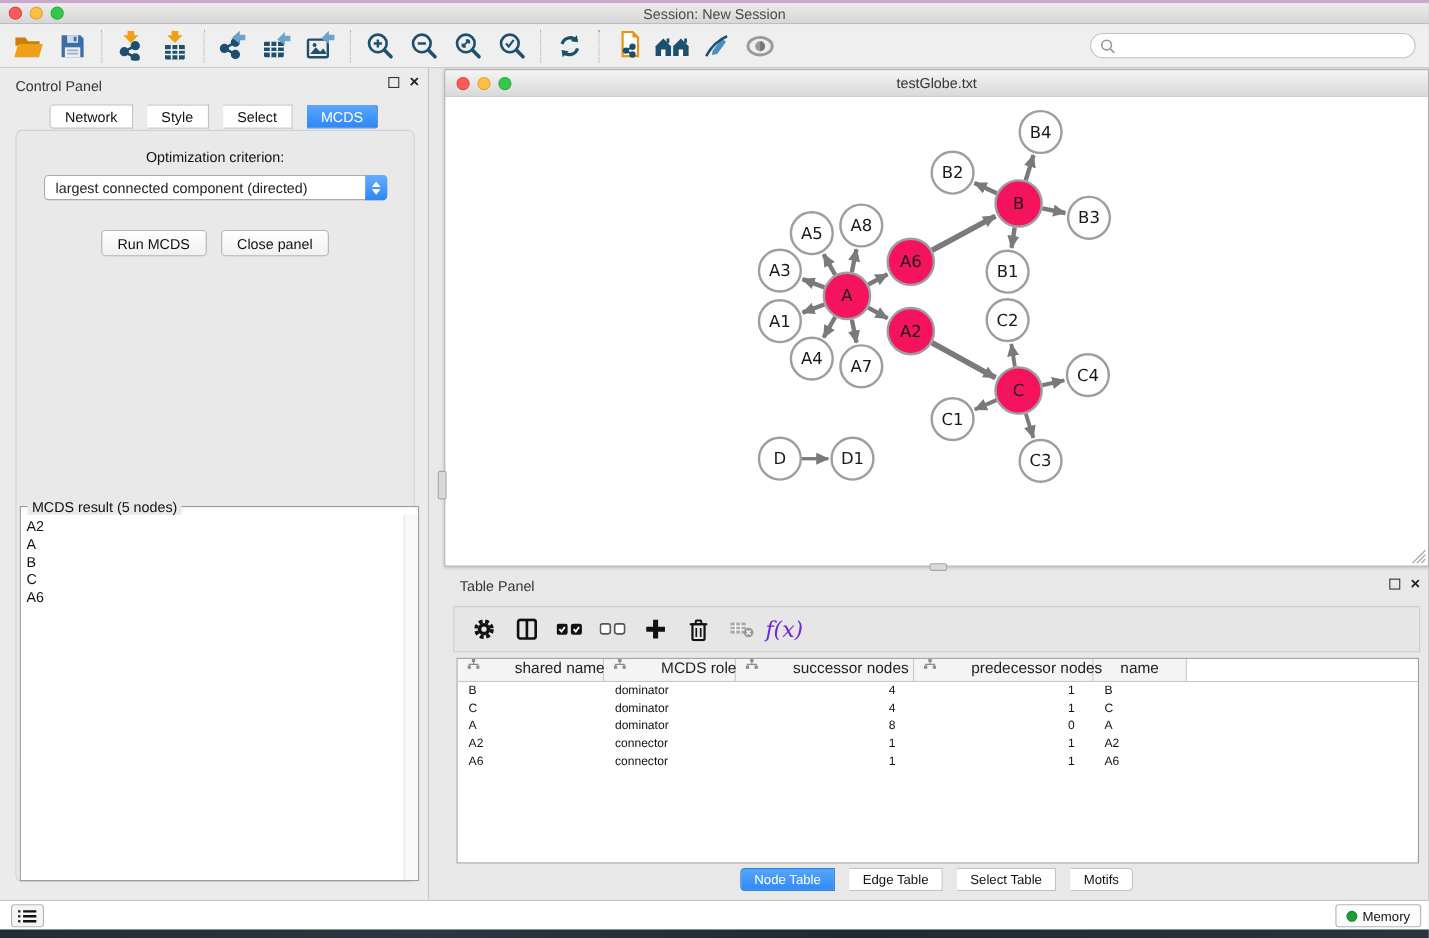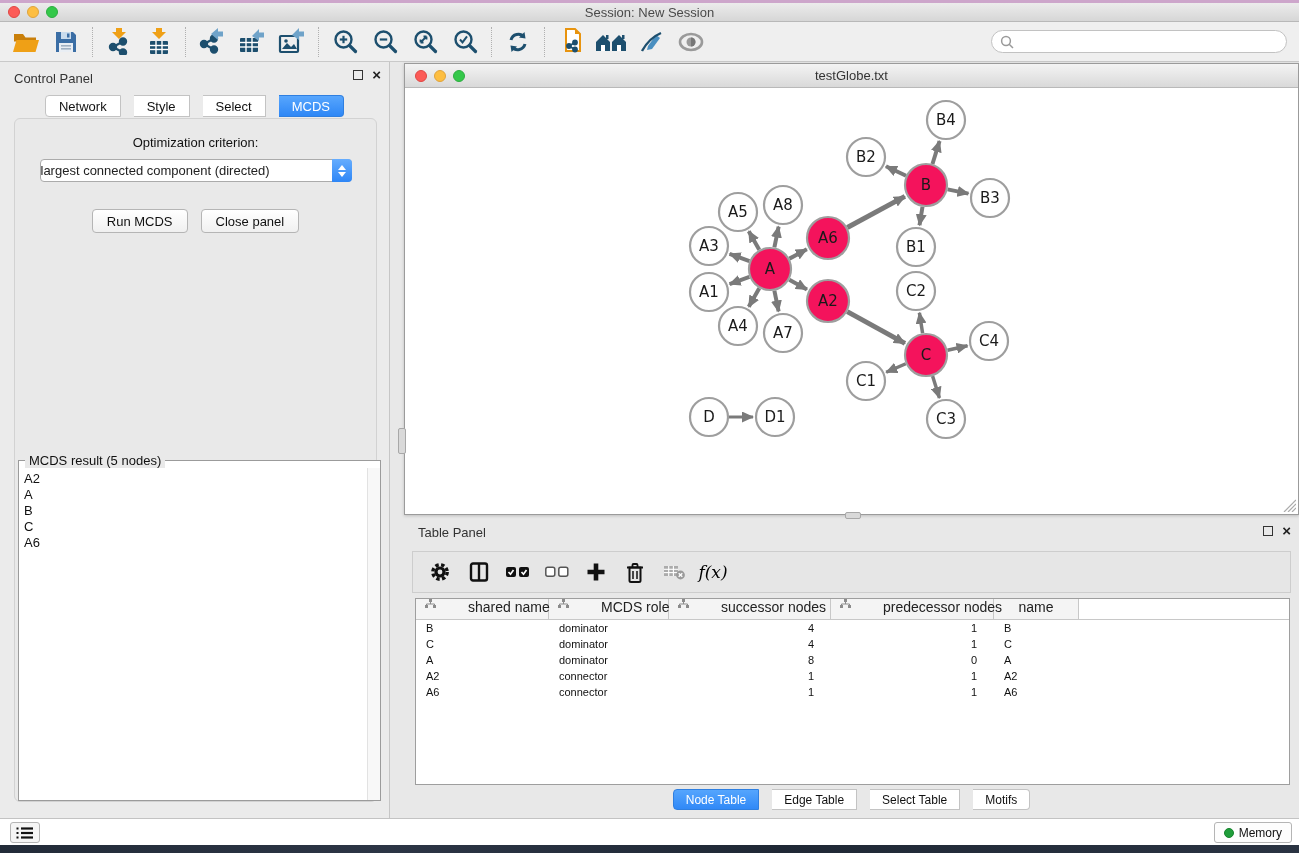--- a/index.html
+++ b/index.html
@@ -45,21 +45,21 @@
   .seg-tab{background:#fff;border:1px solid #c3c3c3;border-left:none;font-size:13px;
     padding:2px 13px;height:22px;display:flex;align-items:center;cursor:default;color:#111;}
   .seg-tab:first-child{border-left:1px solid #c3c3c3;border-radius:4px 0 0 4px;}
   .seg-tab:last-child{border-radius:0 4px 4px 0;}
   .seg-tab.active{background:linear-gradient(#58a6fd,#2e87f6);border-color:#2f7fe0;color:#fff;}
   .cp-content{position:absolute;left:14px;top:56px;width:363px;height:684px;background:#e9e9e9;
     border:1px solid #d2d2d2;border-radius:6px;}
   .opt-label{margin-top:16px;text-align:center;font-size:13px;color:#111;}
   .opt-select{margin:9px auto 0 auto;width:312px;height:23px;background:#fff;border:1px solid #ababab;
     border-radius:4px;display:flex;align-items:center;position:relative;cursor:default;}
-  .opt-select .val{flex:1;font-size:13px;padding-left:0;white-space:nowrap;overflow:hidden;}
+  .opt-select .val{flex:1;font-size:13px;padding-left:10px;white-space:nowrap;overflow:hidden;}
   .stepper{width:20px;height:23px;margin:-1px -1px -1px 0;border-radius:0 4px 4px 0;
     background:linear-gradient(#66adfe,#2e86f6);display:flex;flex-direction:column;
     align-items:center;justify-content:center;gap:2px;}
   .tri-up{width:0;height:0;border-left:4px solid transparent;border-right:4px solid transparent;
     border-bottom:5px solid #fff;}
   .tri-down{width:0;height:0;border-left:4px solid transparent;border-right:4px solid transparent;
     border-top:5px solid #fff;}
   .cp-buttons{margin-top:27px;display:flex;justify-content:center;gap:13px;}
   .push-btn{background:linear-gradient(#ffffff,#f0f0f0);border:1px solid #b5b5b5;border-radius:4px;
     font-size:13px;padding:3px 14px;height:24px;color:#111;cursor:default;
@@ -87,21 +87,21 @@
     border:1px solid #a8a8a8;border-radius:2px;}
   .bottom-grip{position:absolute;left:440px;bottom:-5px;width:16px;height:7px;background:#d9d9d9;
     border:1px solid #a8a8a8;border-radius:2px;}
 
   
   .table-panel{position:absolute;left:404px;top:518px;width:895px;height:300px;}
   .tp-header{position:absolute;left:14px;top:7px;font-size:13px;color:#333;}
   .tp-toolbar{position:absolute;left:8px;top:33px;right:8px;height:42px;background:#e6e6e6;
     border:1px solid #cdcdcd;display:flex;align-items:center;padding:0 12px;gap:9px;}
   .tp-btn{width:30px;height:32px;display:flex;align-items:center;justify-content:center;cursor:default;}
-  .fx-label{font-family:"DejaVu Serif",serif;font-style:italic;font-size:17px;color:#000000;}
+  .fx-label{font-family:"DejaVu Serif",serif;font-style:italic;font-size:20px;color:#6d28d9;}
   .data-table{position:absolute;left:11px;top:80px;right:9px;height:187px;background:#fff;
     border:1px solid #9e9e9e;overflow:hidden;}
   .thead{display:flex;height:21px;background:#f4f4f4;border-bottom:1px solid #c8c8c8;}
   .th{display:flex;align-items:flex-start;border-right:1px solid #c8c8c8;font-size:14px;color:#222;gap:28px;}
   .th-icon{margin-left:9px;display:flex;align-items:center;}
   .th-label{flex:1;text-align:center;padding:0 4px;white-space:nowrap;}
   .th.filler{flex:1;border-right:none;background:#fff;}
   .tr{display:flex;height:16px;align-items:center;}
   .td{font-size:11px;padding-left:10px;white-space:nowrap;color:#111;}
   .td.num{text-align:right;padding-left:0;padding-right:17px;}

